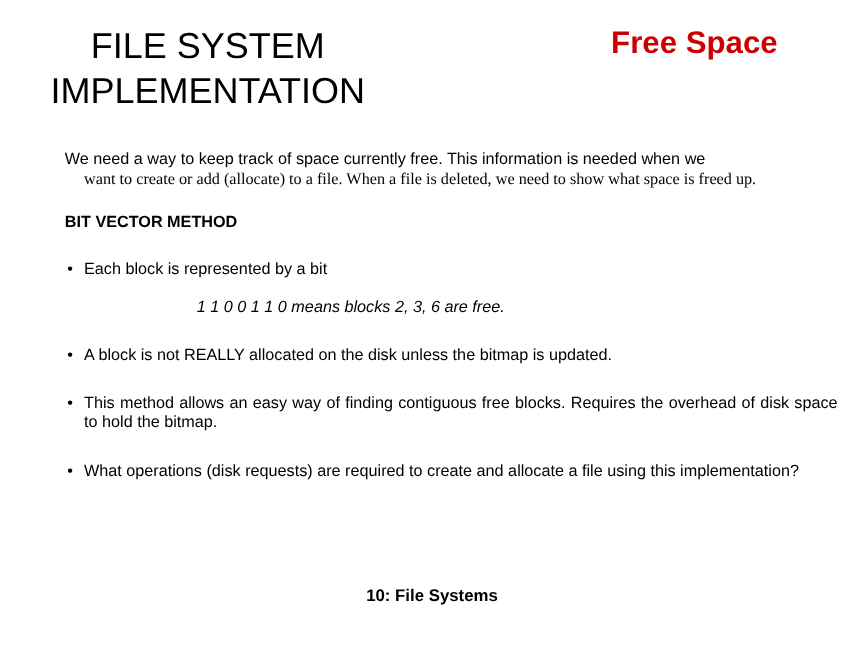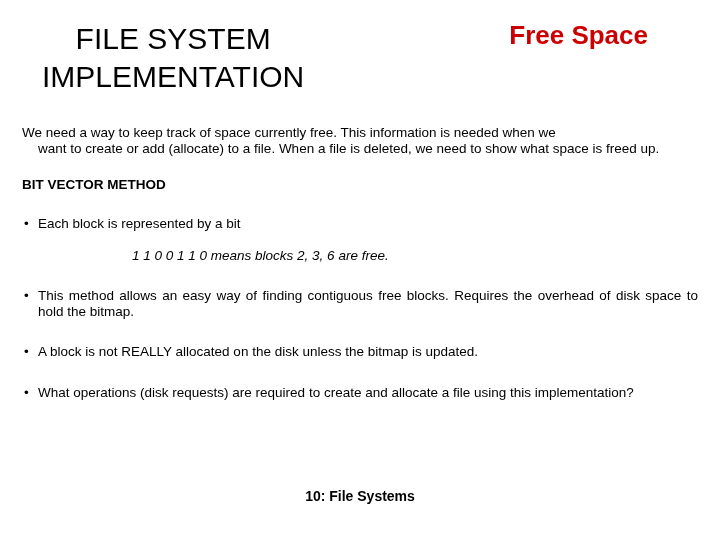--- a/index.html
+++ b/index.html
@@ -37,20 +37,21 @@
     font-size: 26px;
     font-weight: 700;
     color: #cc0000;
     text-align: left;
     line-height: 1.2;
     padding-right: 50px;
   }
   .body {
     font-size: 13.5px;
     line-height: 1.2;
+    margin-left: 32px;
   }
   .subhead {
     font-weight: 700;
     margin: 0 0 22px 0;
   }
   ul.bullets {
     list-style: none;
     margin: 0;
     padding: 0;
   }
@@ -86,20 +87,21 @@
   .intro-wrap {
     text-align: justify;
     margin-bottom: 20px;
   }
   .intro-first {
     display: block;
   }
   .intro-rest {
     display: block;
     padding-left: 16px;
+    font-family: Liberation Serif, serif;
   }
 </style>
 </head>
 <body>
 
 <div class="slide">
 
   <div class="header">
     <div class="title-left">
       <span>FILE SYSTEM</span><br>
@@ -119,22 +121,22 @@
 
     <div class="subhead">BIT VECTOR METHOD</div>
 
     <ul class="bullets">
       <li class="tight">Each block is represented by a bit</li>
     </ul>
 
     <div class="example">1 1 0 0 1 1 0 means blocks 2, 3, 6 are free.</div>
 
     <ul class="bullets">
+      <li>A block is not REALLY allocated on the disk unless the bitmap is updated.</li>
       <li>This method allows an easy way of finding contiguous free blocks. Requires the overhead of disk space to hold the bitmap.</li>
-      <li>A block is not REALLY allocated on the disk unless the bitmap is updated.</li>
       <li>What operations (disk requests) are required to create and allocate a file using this implementation?</li>
     </ul>
 
   </div>
 
   <div class="footer">10: File Systems</div>
 
 </div>
 
 </body></html>

